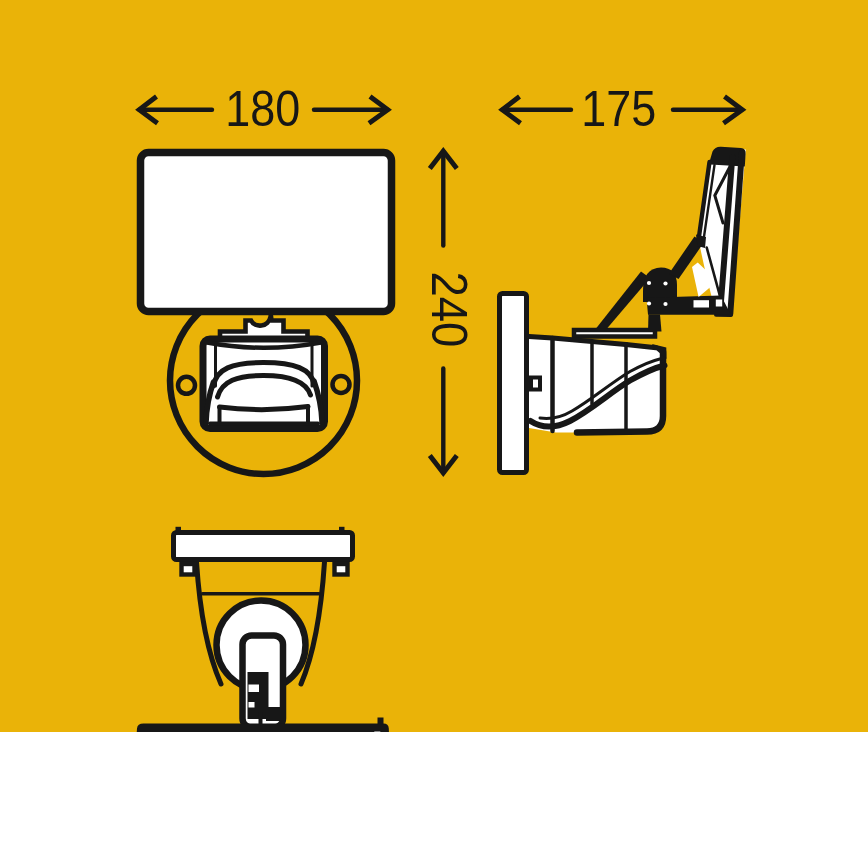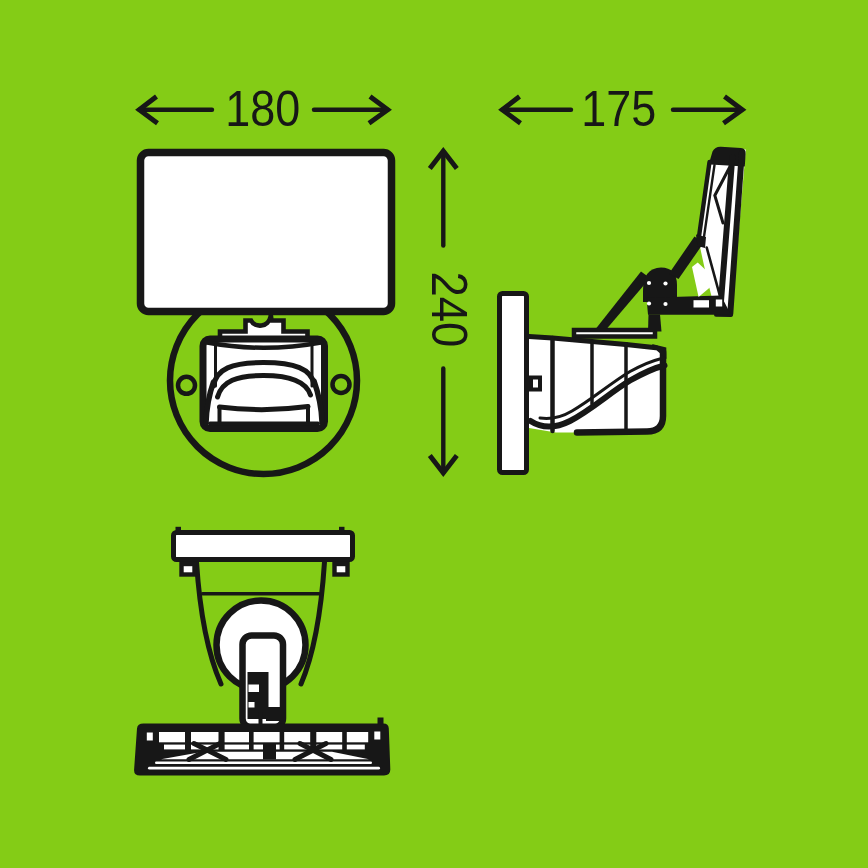--- a/index.html
+++ b/index.html
@@ -1,16 +1,16 @@
 <!DOCTYPE html>
 <html><head>
 <meta charset="utf-8">
 <style>
 html,body{margin:0;padding:0;background:#ffffff;}
-#page{width:868px;height:868px;position:relative;background:#84cc16;}
+#page{width:868px;height:732px;position:relative;background:#eab308;}
 svg{display:block;}
 text{font-family:"Liberation Sans", sans-serif; fill:#171717;}
 </style>
 </head>
 <body>
 <div id="page">
 <svg width="868" height="868" viewBox="0 0 868 868">
 <g stroke="#171717" fill="none" stroke-linecap="round">
 
 <circle cx="263.5" cy="380.5" r="93.5" stroke-width="6.5"></circle>

